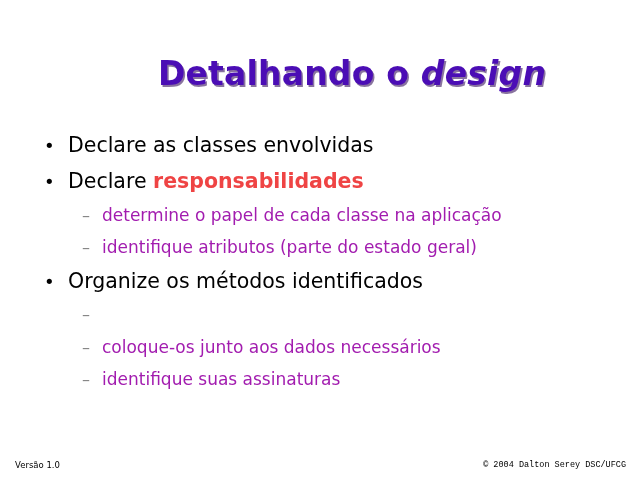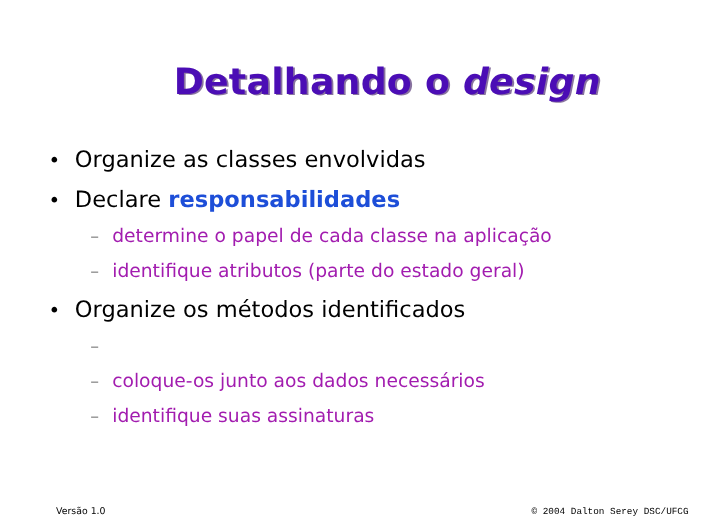--- a/index.html
+++ b/index.html
@@ -103,21 +103,20 @@
 
   
   #footer-left {
     position: absolute;
     left: 15px;
     bottom: 10px;
     font-family: "DejaVu Sans", sans-serif;
     font-size: 8.5px;
     color: #000000;
     white-space: nowrap;
-    margin-left: 36px;
   }
   #footer-right {
     position: absolute;
     right: 14px;
     bottom: 10px;
     font-family: Liberation Mono, monospace;
     font-size: 8.5px;
     color: #000000;
     white-space: nowrap;
   }
@@ -127,25 +126,25 @@
 
 <div id="slide" style="background: rgb(255, 255, 255);">
 
   <div id="slide-title" style="color: rgb(75, 13, 181);">
     <span class="title-plain">Detalhando o </span><span class="title-italic">design</span>
   </div>
 
   <div id="body-list">
       <div class="line level1">
         <span class="marker">•</span>
-        <span class="content"><span>Organize as classes envolvidas</span></span>
+        <span class="content"><span>Declare as classes envolvidas</span></span>
       </div>
       <div class="line level1">
         <span class="marker">•</span>
-        <span class="content"><span>Declare </span><span class="emph" style="color: #1d4ed8;">responsabilidades</span></span>
+        <span class="content"><span>Declare </span><span class="emph" style="color: #ef4444;">responsabilidades</span></span>
       </div>
       <div class="line level2">
         <span class="marker">–</span>
         <span class="content"><span>determine o papel de cada classe na aplicação</span></span>
       </div>
       <div class="line level2">
         <span class="marker">–</span>
         <span class="content"><span>identifique atributos (parte do estado geral)</span></span>
       </div>
       <div class="line level1">

